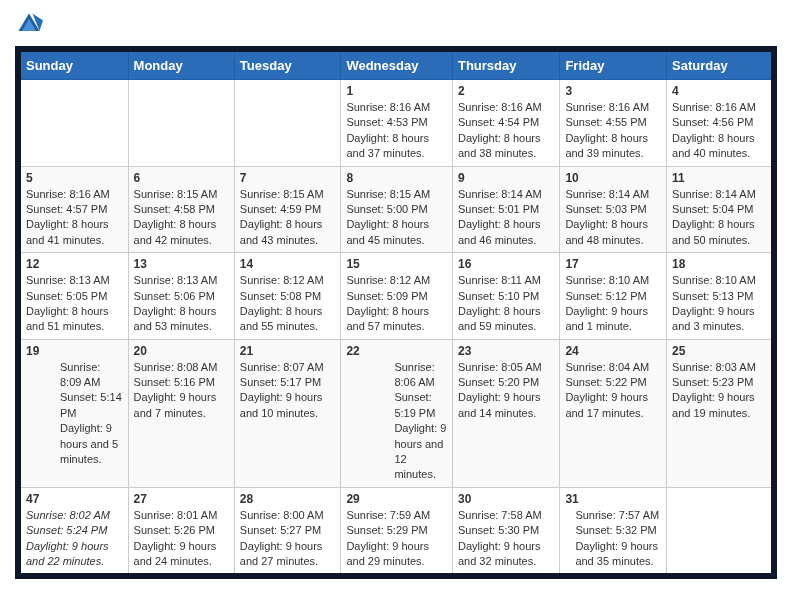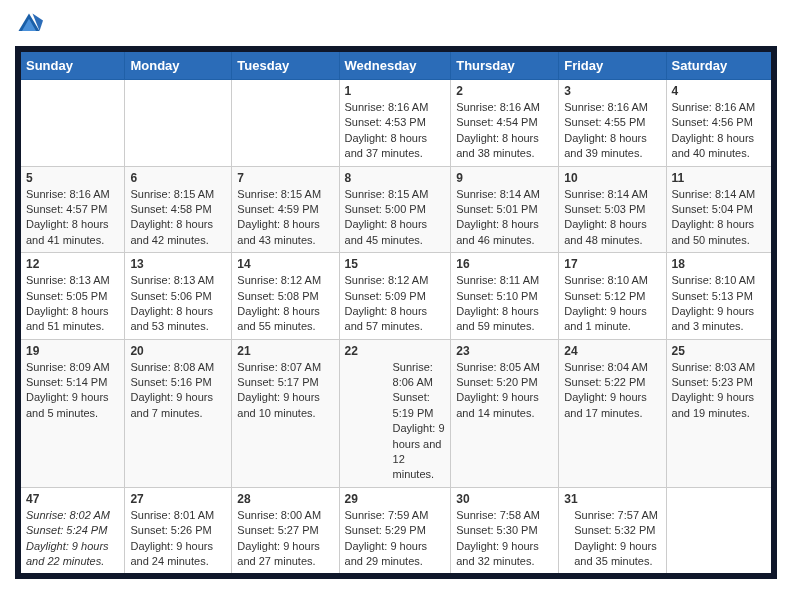--- a/index.html
+++ b/index.html
@@ -237,21 +237,21 @@
           <td>
             <div class="day-num">18</div>
             <div class="day-info" style="white-space: pre-line;">Sunrise: 8:10 AM
 Sunset: 5:13 PM
 Daylight: 9 hours and 3 minutes.</div>
           </td>
         </tr>
         <tr>
           <td>
             <div class="day-num">19</div>
-            <div class="day-info" style="white-space: pre-line;">Sunrise: 8:09 AM
+            <div class="day-info" style="white-space: pre-line; margin-left: 34px;">Sunrise: 8:09 AM
 Sunset: 5:14 PM
 Daylight: 9 hours and 5 minutes.</div>
           </td>
           <td>
             <div class="day-num">20</div>
             <div class="day-info" style="white-space: pre-line;">Sunrise: 8:08 AM
 Sunset: 5:16 PM
 Daylight: 9 hours and 7 minutes.</div>
           </td>
           <td>

